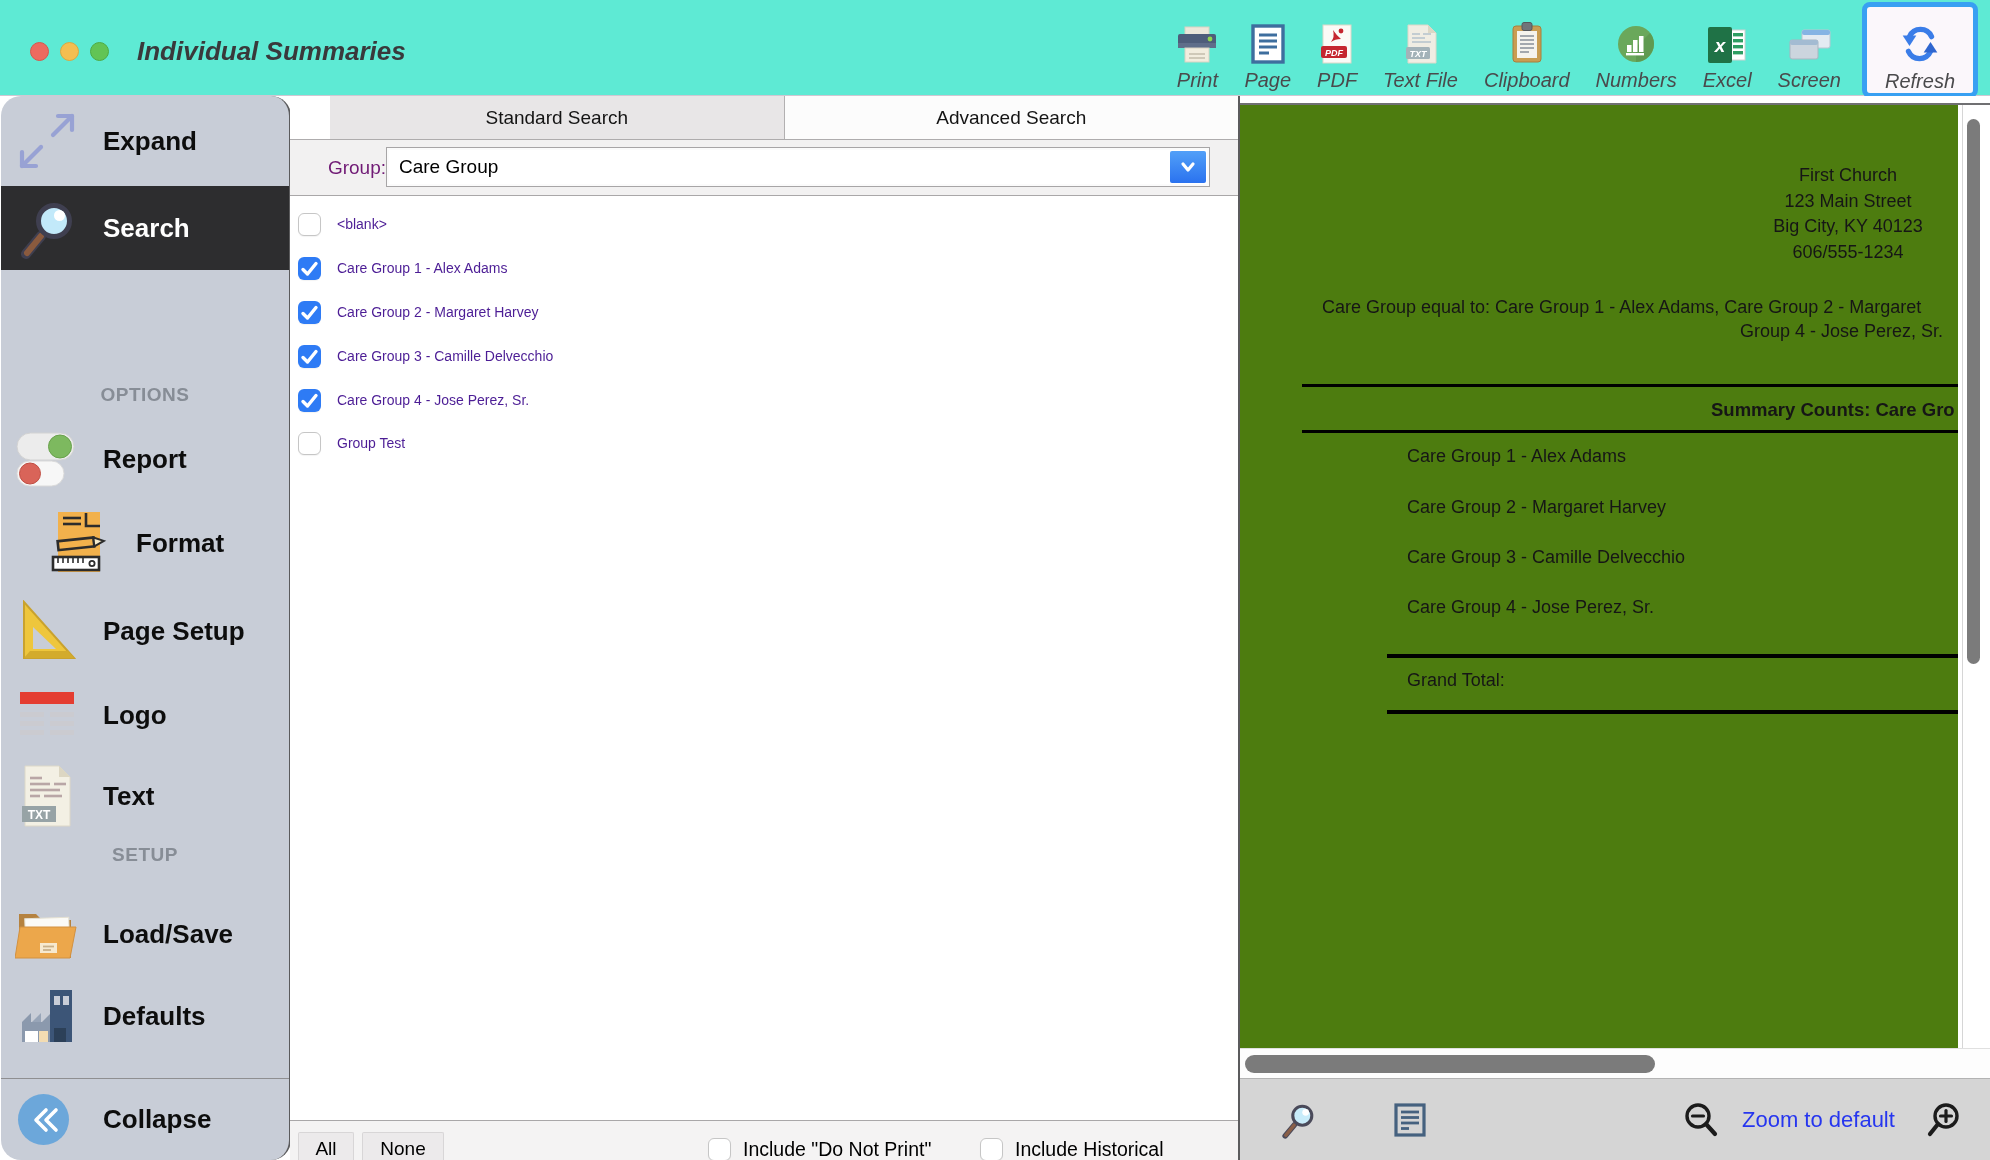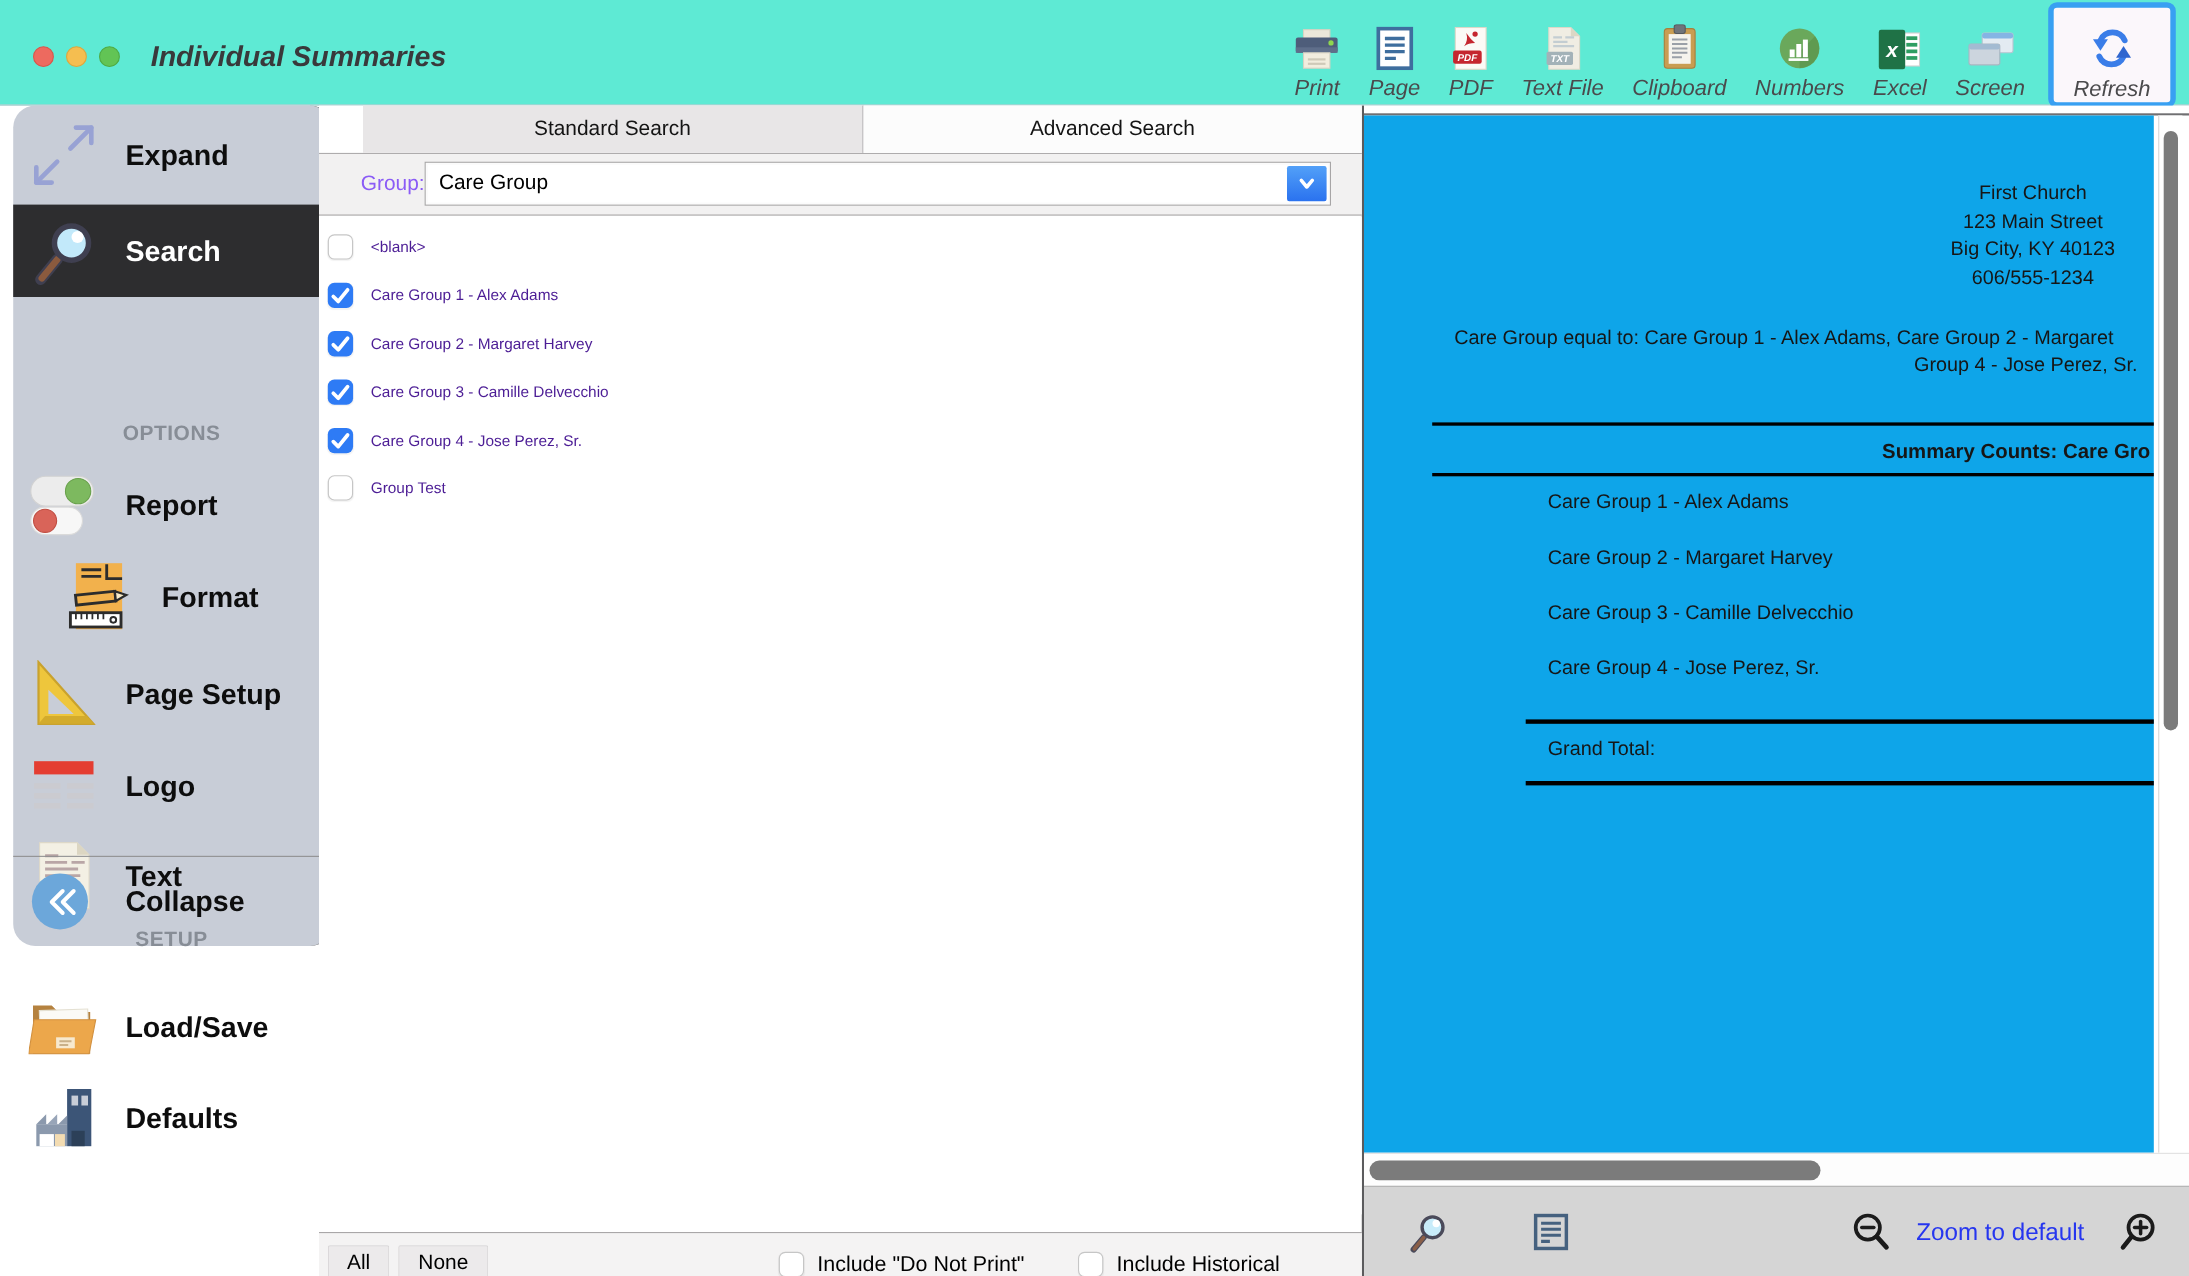--- a/index.html
+++ b/index.html
@@ -15,37 +15,37 @@
   .light.red{background:#ed6a5f;border:1px solid #d8564b;}
   .light.yellow{background:#f5be50;border:1px solid #dda73e;}
   .light.green{background:#62c455;border:1px solid #4fab43;}
   .win-title{position:absolute;left:137px;top:36px;font-size:26px;font-weight:bold;color:#39393b;white-space:nowrap;}
   .toolbar{position:absolute;right:12px;top:4px;height:92px;display:flex;align-items:center;}
   .tool{display:flex;flex-direction:column;align-items:center;justify-content:flex-end;height:84px;padding:0 13px;cursor:default;}
   .tool .ticon{height:46px;display:flex;align-items:flex-end;justify-content:center;padding-bottom:4px;}
   .tool .tlabel{font-size:20px;color:#4a4a4c;line-height:24px;white-space:nowrap;}
   .tool.refresh-tool{border:5px solid #38a0f2;border-radius:8px;height:86px;padding:0 18px;margin-left:8px;background:#fbf7fb;}
   
-  .sidebar{position:absolute;left:12px;top:96px;width:290px;height:764px;background:#c8cdd7;border-right:2px solid #5b5b5d;box-sizing:border-box;border-radius:20px;}
+  .sidebar{position:absolute;left:1px;top:96px;width:290px;height:1064px;background:#c8cdd7;border-right:2px solid #5b5b5d;box-sizing:border-box;border-radius:20px;}
   .side-row{position:absolute;left:0;width:288px;display:flex;align-items:center;}
   .side-icon{position:absolute;left:12px;width:68px;display:flex;align-items:center;justify-content:center;}
   .side-label{position:absolute;left:102px;font-size:26px;font-weight:bold;color:#0d0d0d;white-space:nowrap;}
   .row-search{background:#2d2d2f;}
   .row-search .side-label{color:#ffffff;}
   .side-heading{position:absolute;width:288px;text-align:center;font-size:19px;font-weight:bold;color:#878d96;letter-spacing:0.5px;}
   .row-collapse{position:absolute;bottom:0;left:0;width:288px;height:81px;border-top:1px solid #8f8f91;display:flex;align-items:center;}
   .collapse-circle{position:absolute;left:17px;top:15px;width:51px;height:51px;border-radius:50%;background:#6ca7da;display:flex;align-items:center;justify-content:center;}
   
   .search-panel{position:absolute;left:290px;top:96px;width:950px;height:1064px;background:#ffffff;border-right:2px solid #5b5b5d;box-sizing:border-box;}
   .tab-bar{position:absolute;left:0;top:0;width:948px;height:44px;display:flex;border-bottom:1px solid #aeacad;box-sizing:border-box;padding-left:40px;}
   .tab{flex:1;display:flex;align-items:center;justify-content:center;font-size:19px;color:#141414;box-sizing:border-box;}
   .tab-standard{background:#e8e6e7;border-right:1px solid #b2b0b1;}
   .tab-advanced{background:#fcfcfc;}
   .group-row{position:absolute;left:0;top:44px;width:948px;height:56px;background:#f2f1f1;border-bottom:1px solid #a9a7a8;box-sizing:border-box;}
-  .group-label{position:absolute;left:14px;top:0;height:56px;width:82px;display:flex;align-items:center;justify-content:flex-end;font-size:19px;color:#8b5cf6;}
+  .group-label{position:absolute;left:14px;top:0;height:56px;width:82px;display:flex;align-items:center;justify-content:flex-end;font-size:19px;color:#701a75;}
   .group-select{position:absolute;left:96px;top:7px;width:824px;height:40px;background:#ffffff;border:1px solid #a7a5a6;box-shadow:0 0 0 2px #fbfbfb inset;box-sizing:border-box;cursor:default;}
   .group-value{position:absolute;left:12px;top:0;height:100%;display:flex;align-items:center;font-size:19px;color:#000;}
   .group-button{position:absolute;right:3px;top:3px;bottom:3px;width:36px;background:linear-gradient(#52a0f8,#2a72ef);border-radius:2px;display:flex;align-items:center;justify-content:center;}
   .option-list{position:absolute;left:0;top:101px;width:948px;bottom:56px;background:#ffffff;}
   .option-row{position:absolute;left:8px;height:44px;display:flex;align-items:center;}
   .cbx{width:23px;height:23px;border-radius:6px;box-sizing:border-box;background:#ffffff;border:1.5px solid #c6c6c6;box-shadow:0 1px 1px rgba(0,0,0,0.05);display:flex;align-items:center;justify-content:center;flex:none;}
   .cbx svg{display:none;}
   .cbx.on{background:#2e7bf5;border:none;}
   .cbx.on svg{display:block;}
   .option-label{margin-left:16px;font-size:14px;color:#4c1d95;white-space:nowrap;}
@@ -53,21 +53,21 @@
   .btn{position:absolute;top:11px;height:34px;background:#eceaeb;border:1px solid #d8d6d7;border-bottom-color:#a5a3a4;border-radius:2px;display:flex;align-items:center;justify-content:center;font-size:19px;color:#000;box-sizing:border-box;cursor:default;}
   .btn-all{left:8px;width:56px;}
   .btn-none{left:72px;width:82px;}
   .footer-check{position:absolute;top:0;height:56px;display:flex;align-items:center;}
   .footer-check .fc-label{margin-left:12px;font-size:19.5px;color:#000;white-space:nowrap;}
   .fc1{left:418px;}
   .fc2{left:690px;}
   
   .preview-panel{position:absolute;left:1240px;top:96px;width:750px;height:1064px;background:#ffffff;}
   .preview-topline{position:absolute;left:0;top:7px;width:750px;height:2px;background:#707072;}
-  .doc-area{position:absolute;left:0;top:9px;width:718px;height:943px;overflow:hidden;background:#0ea5e9;color:#161616;}
+  .doc-area{position:absolute;left:0;top:9px;width:718px;height:943px;overflow:hidden;background:#4d7c0f;color:#161616;}
   .doc-text{position:absolute;font-size:18px;white-space:nowrap;}
   .church{left:608px;top:58px;transform:translateX(-50%);text-align:center;line-height:25.5px;}
   .crit1{left:82px;top:192px;}
   .crit2{left:500px;top:216px;}
   .rule{position:absolute;background:#000;}
   .hr1{left:62px;top:279px;width:900px;height:3px;}
   .sumhead{left:471px;top:294px;font-weight:bold;font-size:18.5px;}
   .hr2{left:62px;top:325px;width:900px;height:3px;}
   .srow0{left:167px;top:341px;}
   .srow1{left:167px;top:392px;}

